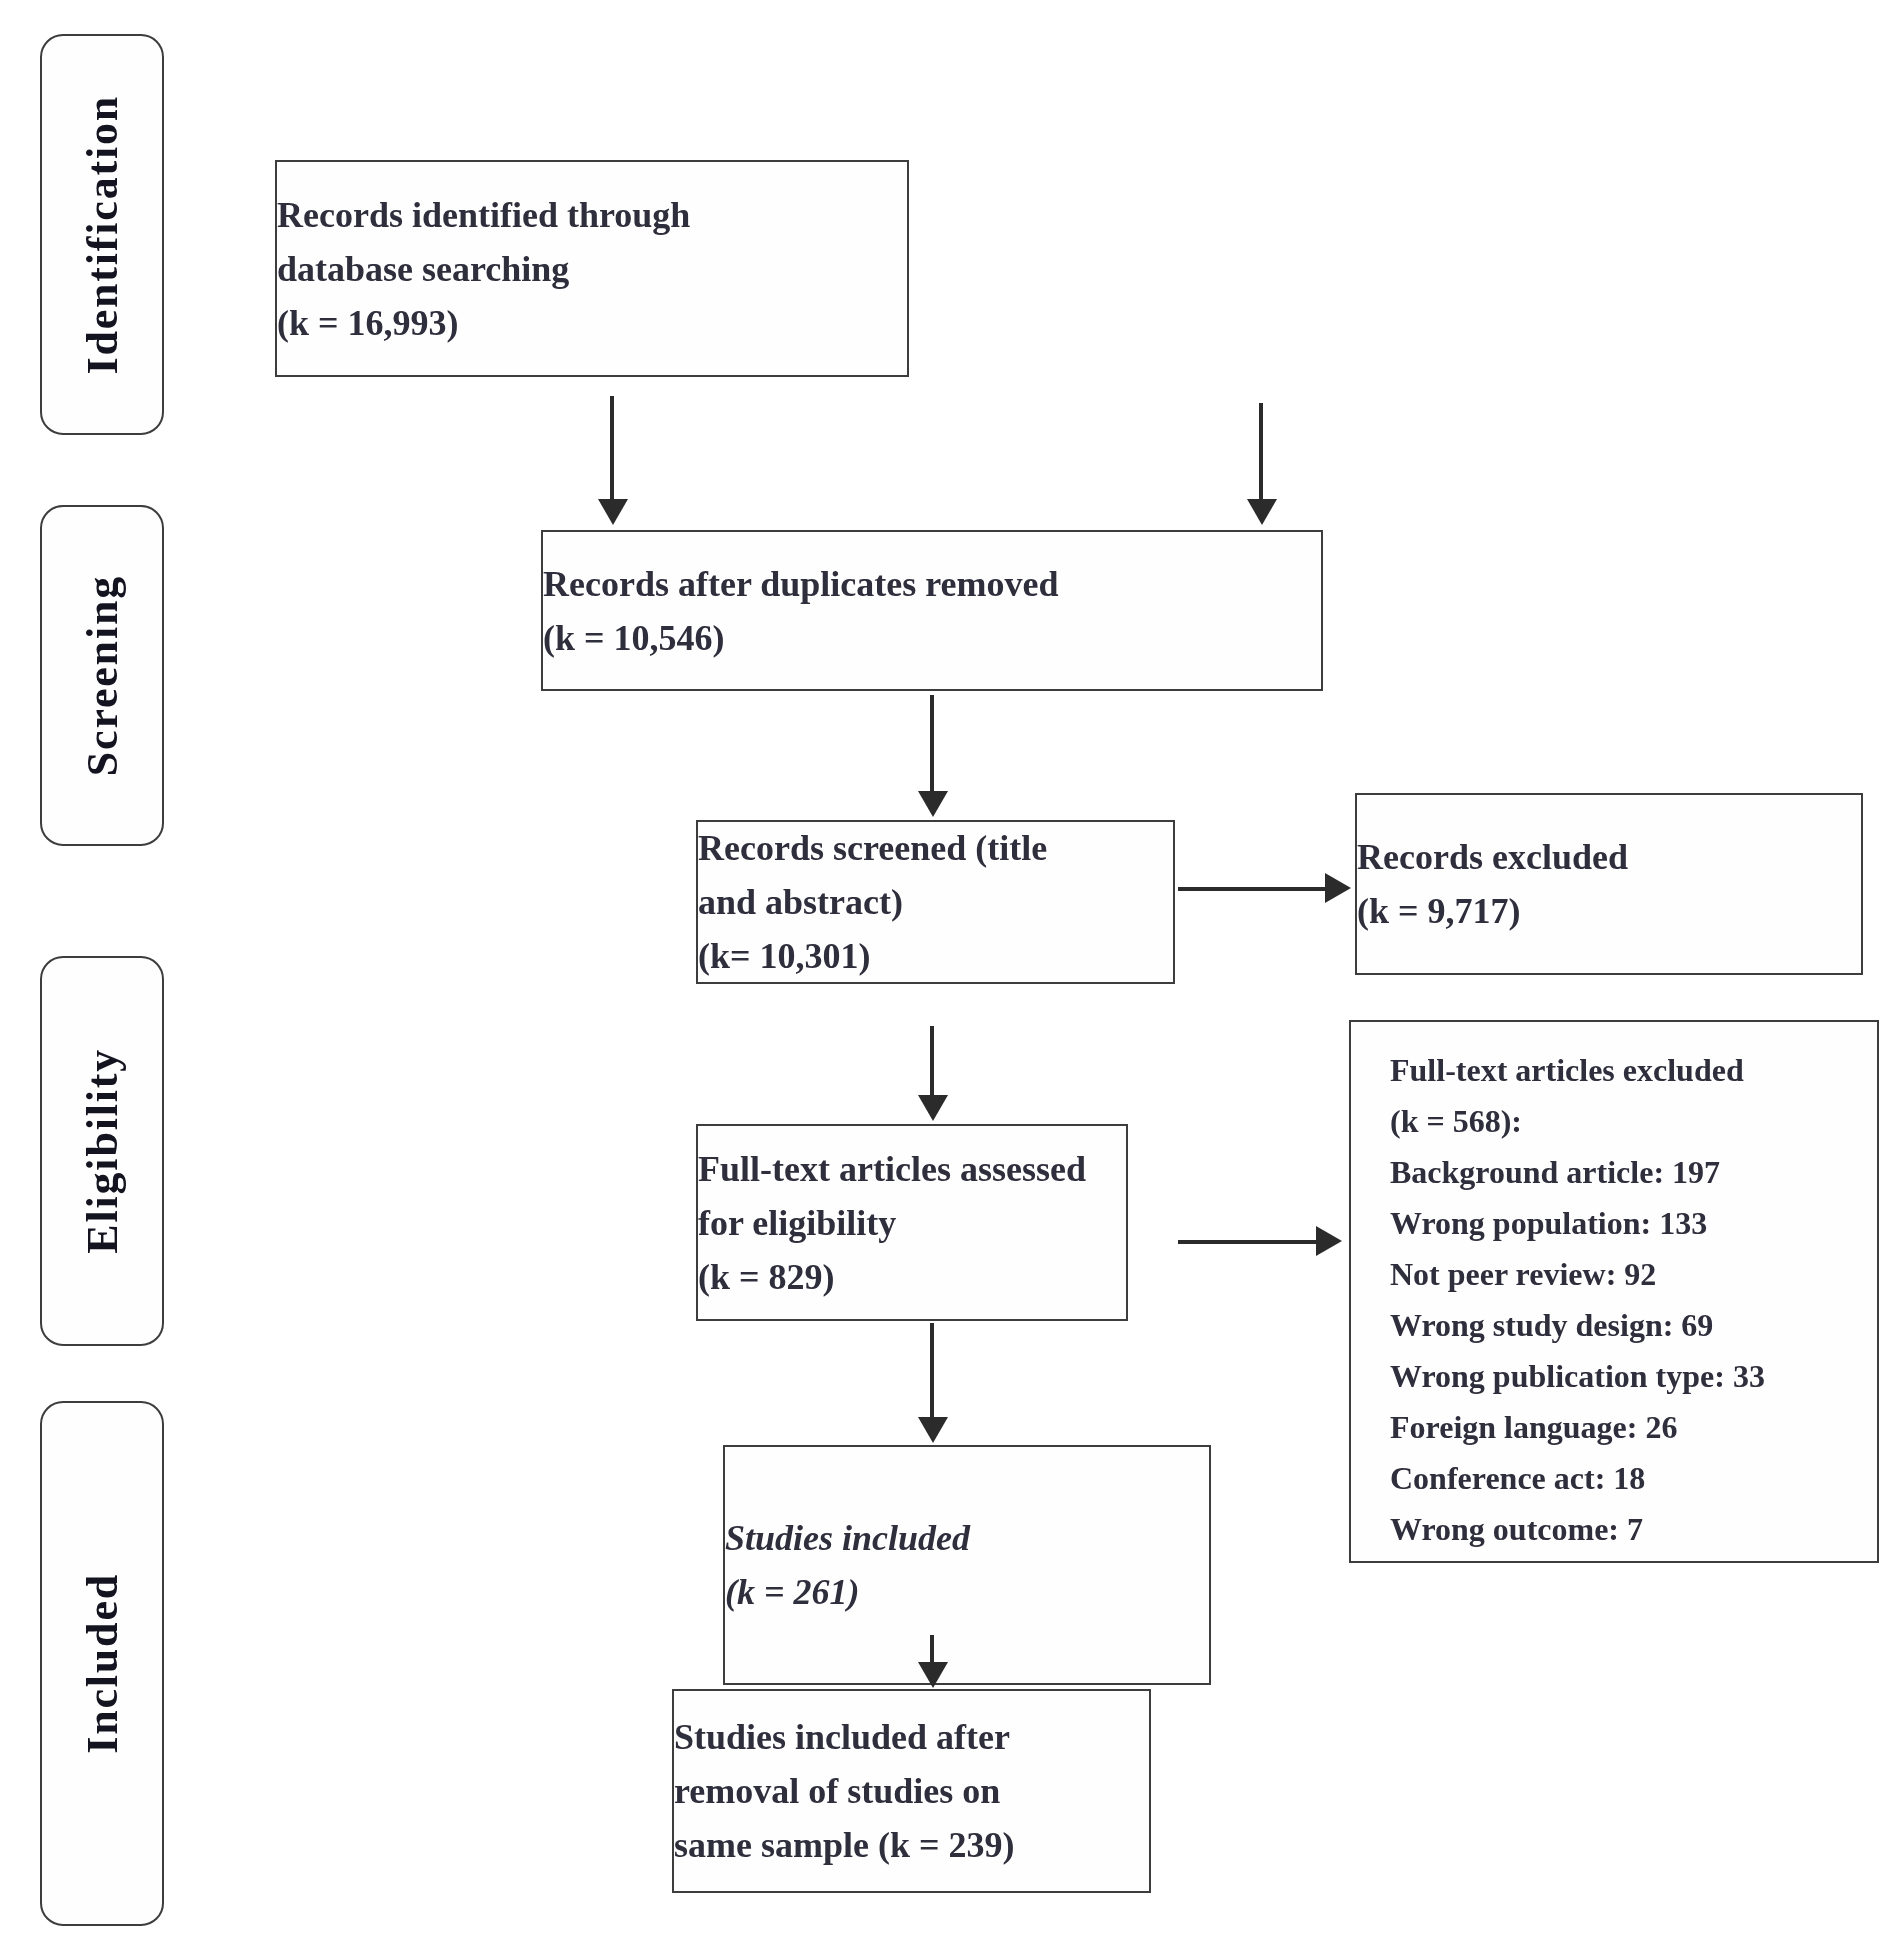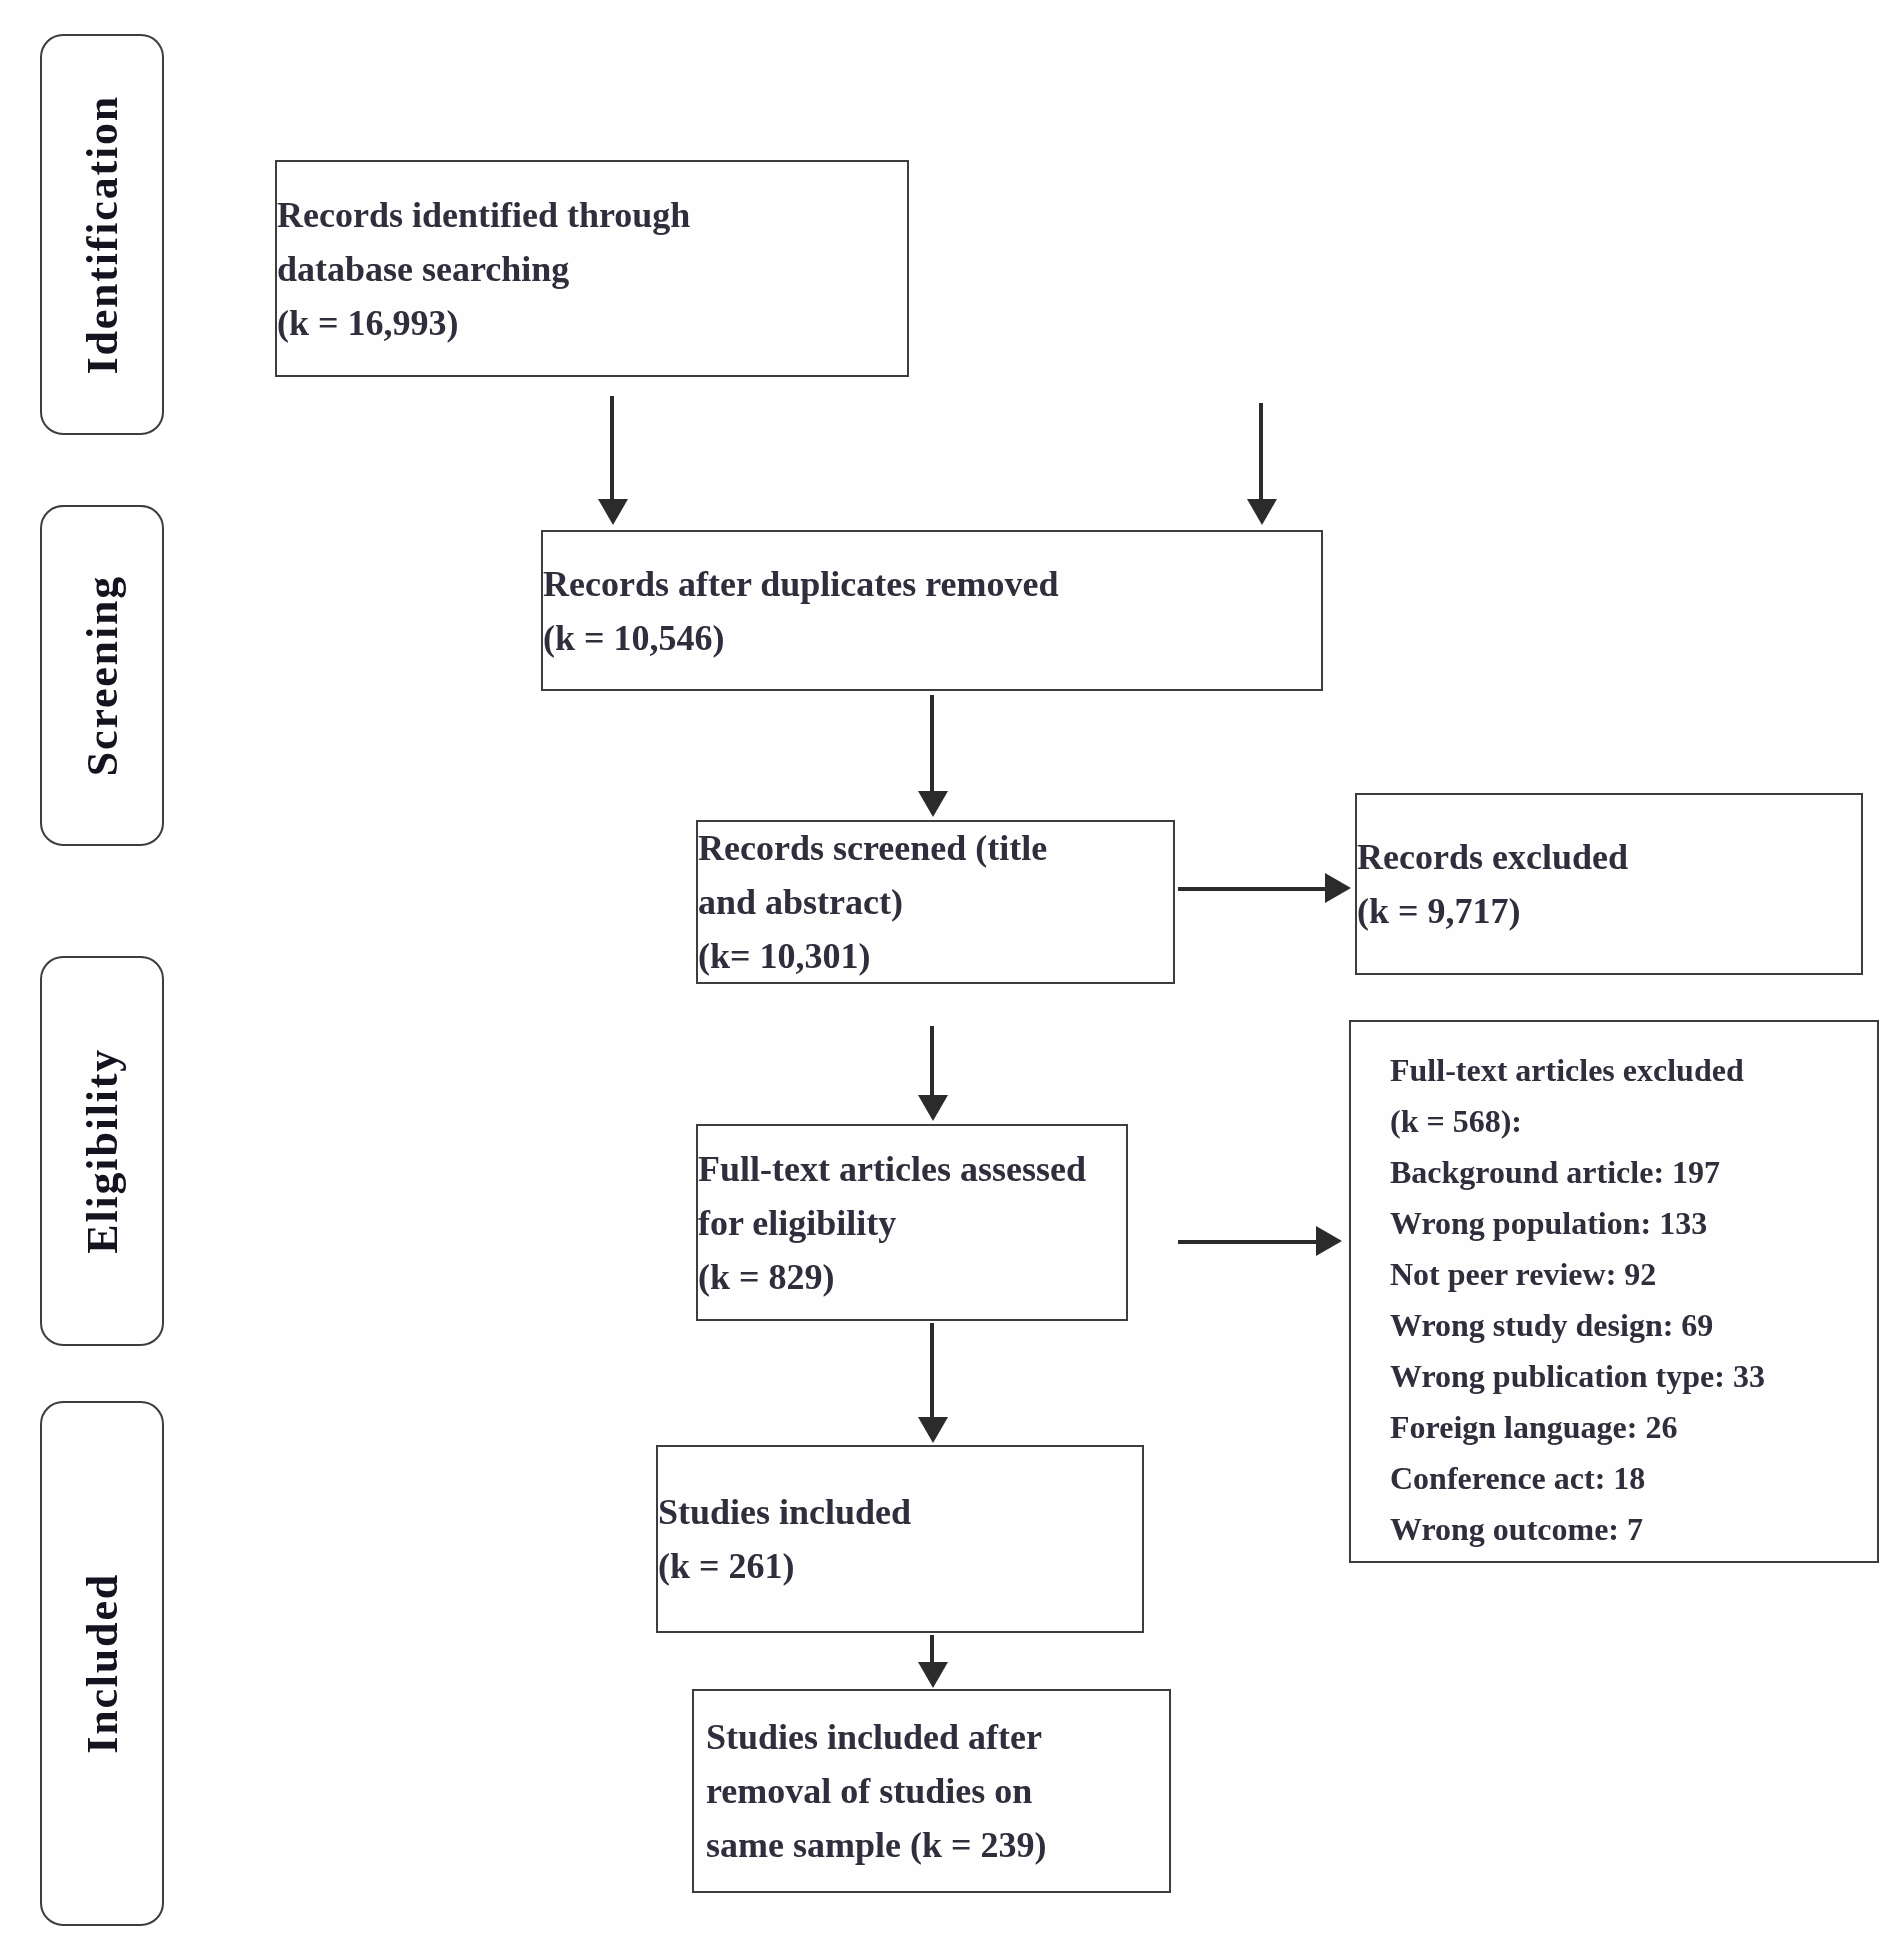--- a/index.html
+++ b/index.html
@@ -134,26 +134,26 @@
     <span class="line">Background article: 197</span>
     <span class="line">Wrong population: 133</span>
     <span class="line">Not peer review: 92</span>
     <span class="line">Wrong study design: 69</span>
     <span class="line">Wrong publication type: 33</span>
     <span class="line">Foreign language: 26</span>
     <span class="line">Conference act: 18</span>
     <span class="line">Wrong outcome: 7</span>
   </div>
 
-  <div class="box" style="left:656px;top:1445px;width:488px;height:188px;">
+  <div class="box" style="left:723px;top:1445px;width:488px;height:240px;font-style:italic;">
     <span class="line">Studies included</span>
     <span class="line">(k = 261)</span>
   </div>
 
-  <div class="box" style="left:692px;top:1689px;width:479px;height:204px;padding-left:12px;">
+  <div class="box" style="left:672px;top:1689px;width:479px;height:204px;">
     <span class="line">Studies included after</span>
     <span class="line">removal of studies on</span>
     <span class="line">same sample (k = 239)</span>
   </div>
 
   <div class="vline" style="left:610px;top:396px;height:105px;"></div>
   <div class="head-down" style="left:598px;top:499px;"></div>
 
   <div class="vline" style="left:1259px;top:403px;height:98px;"></div>
   <div class="head-down" style="left:1247px;top:499px;"></div>

